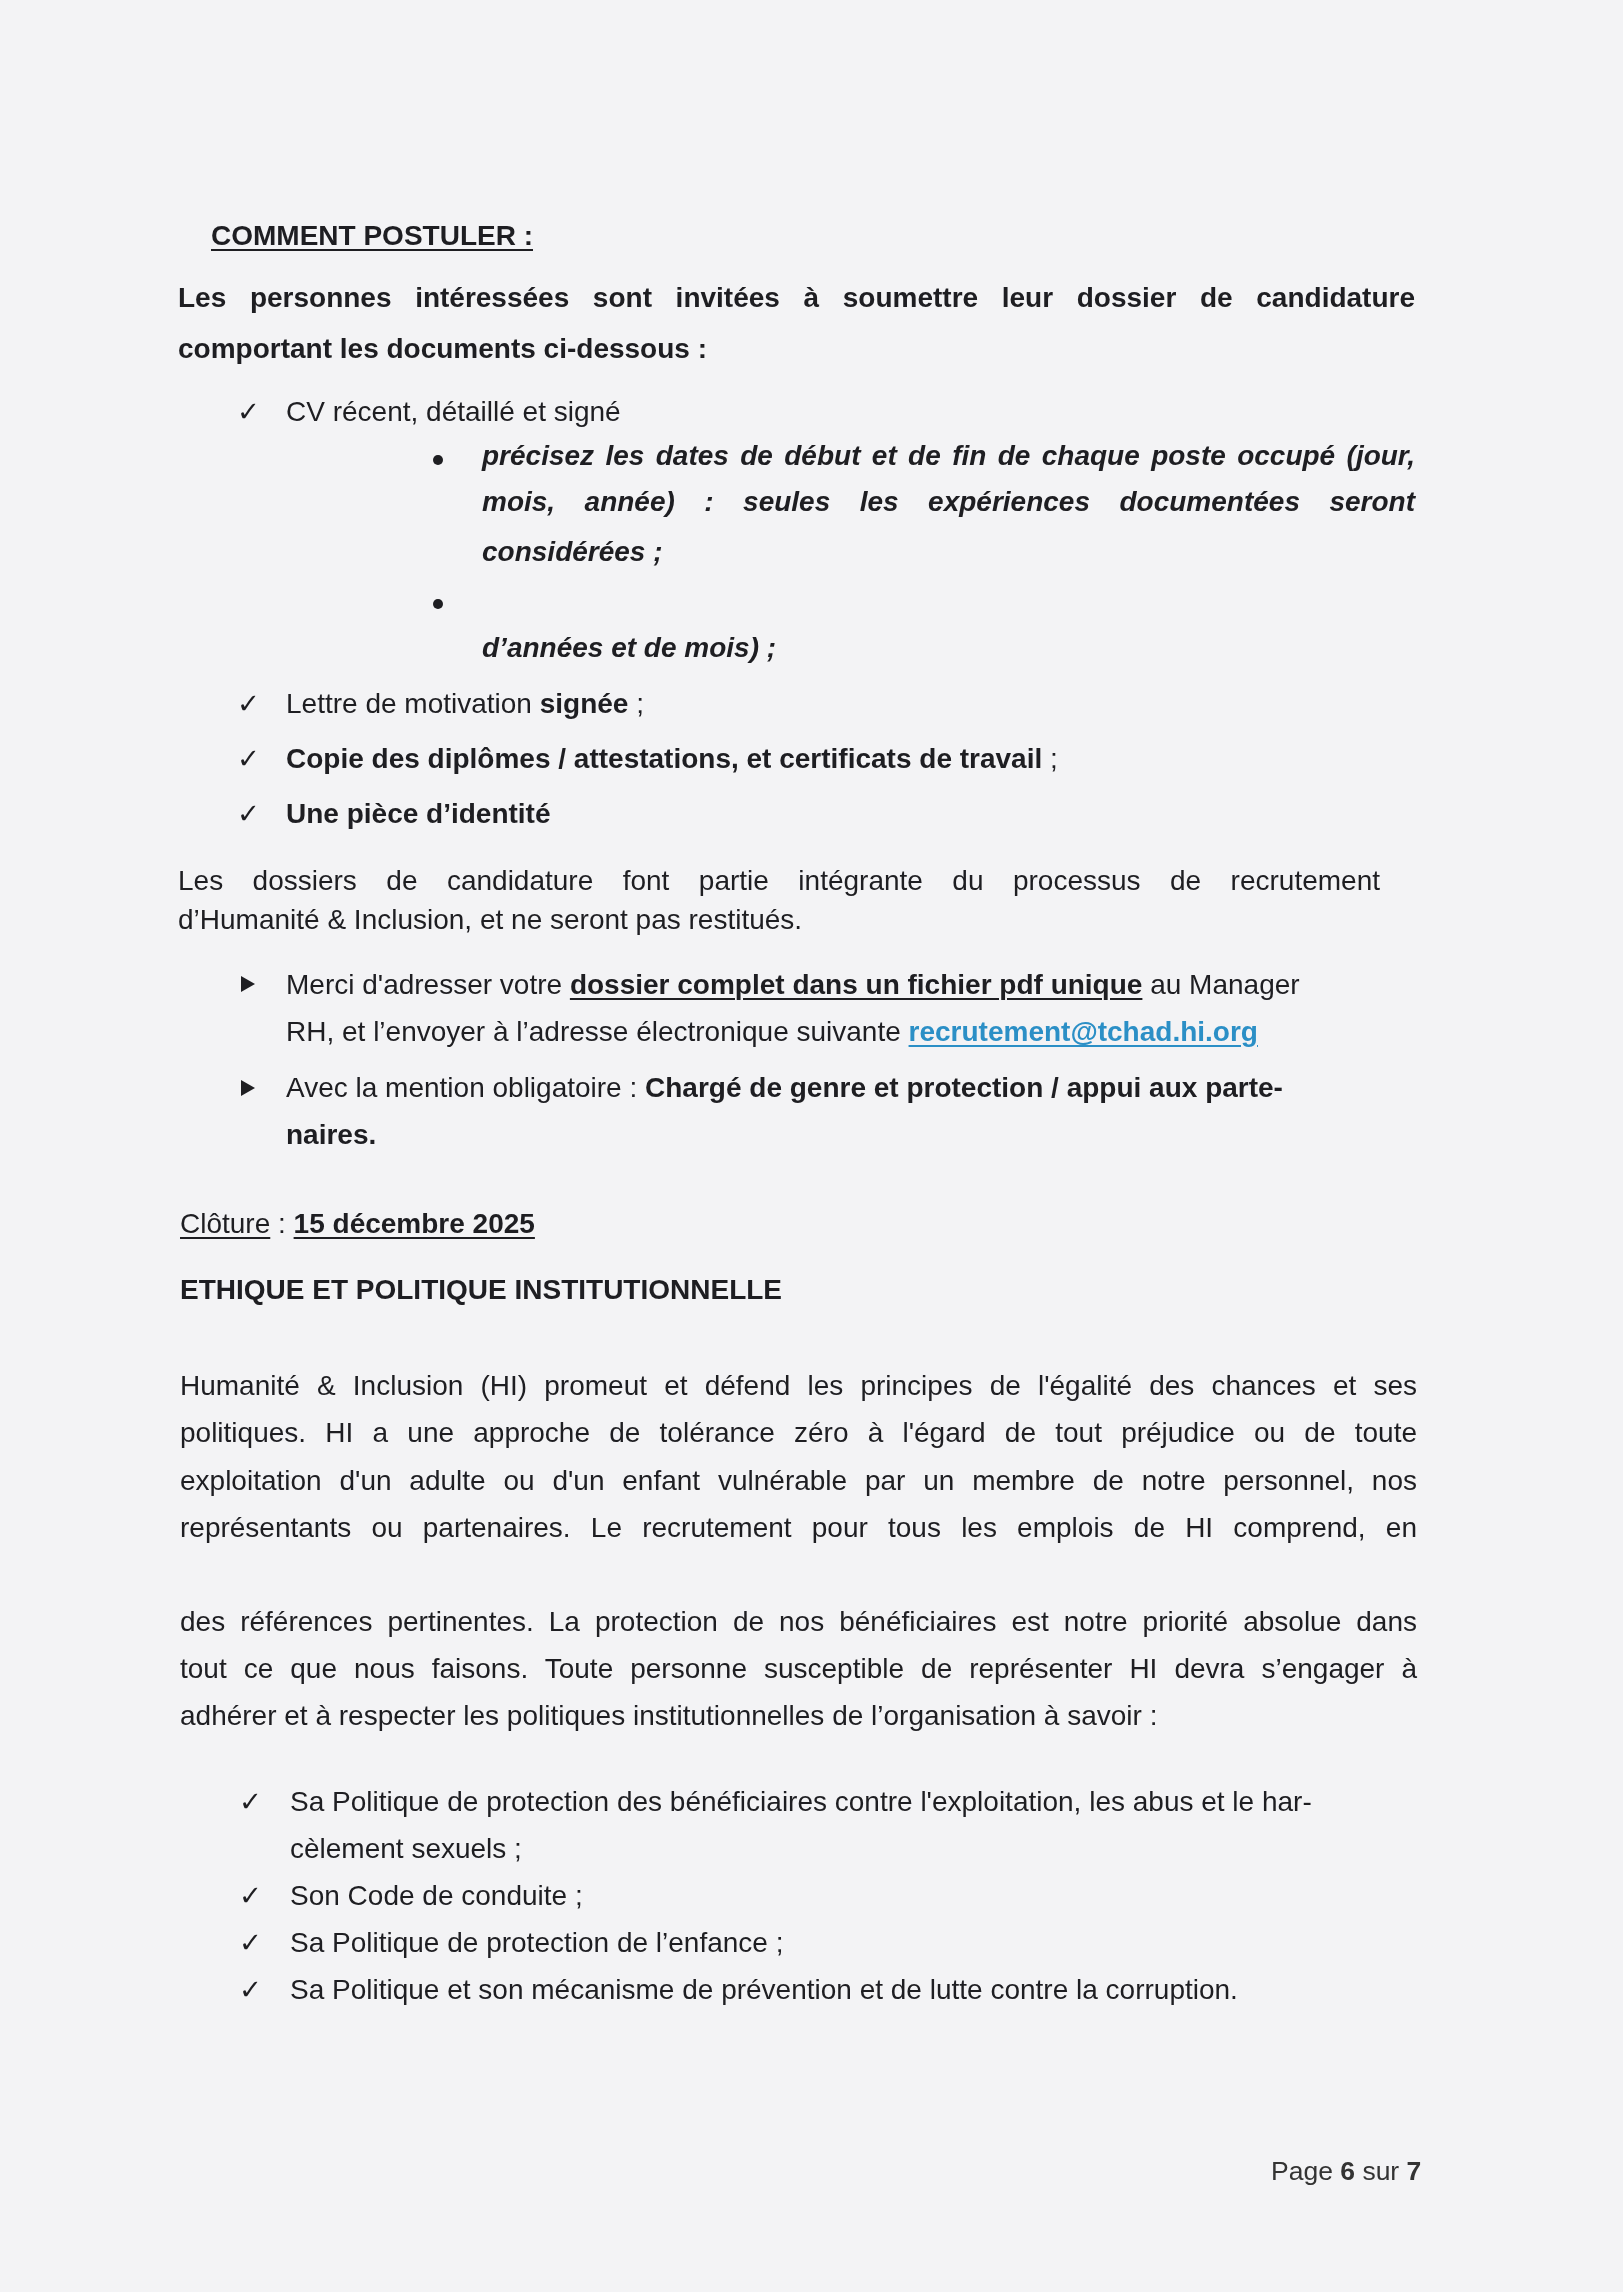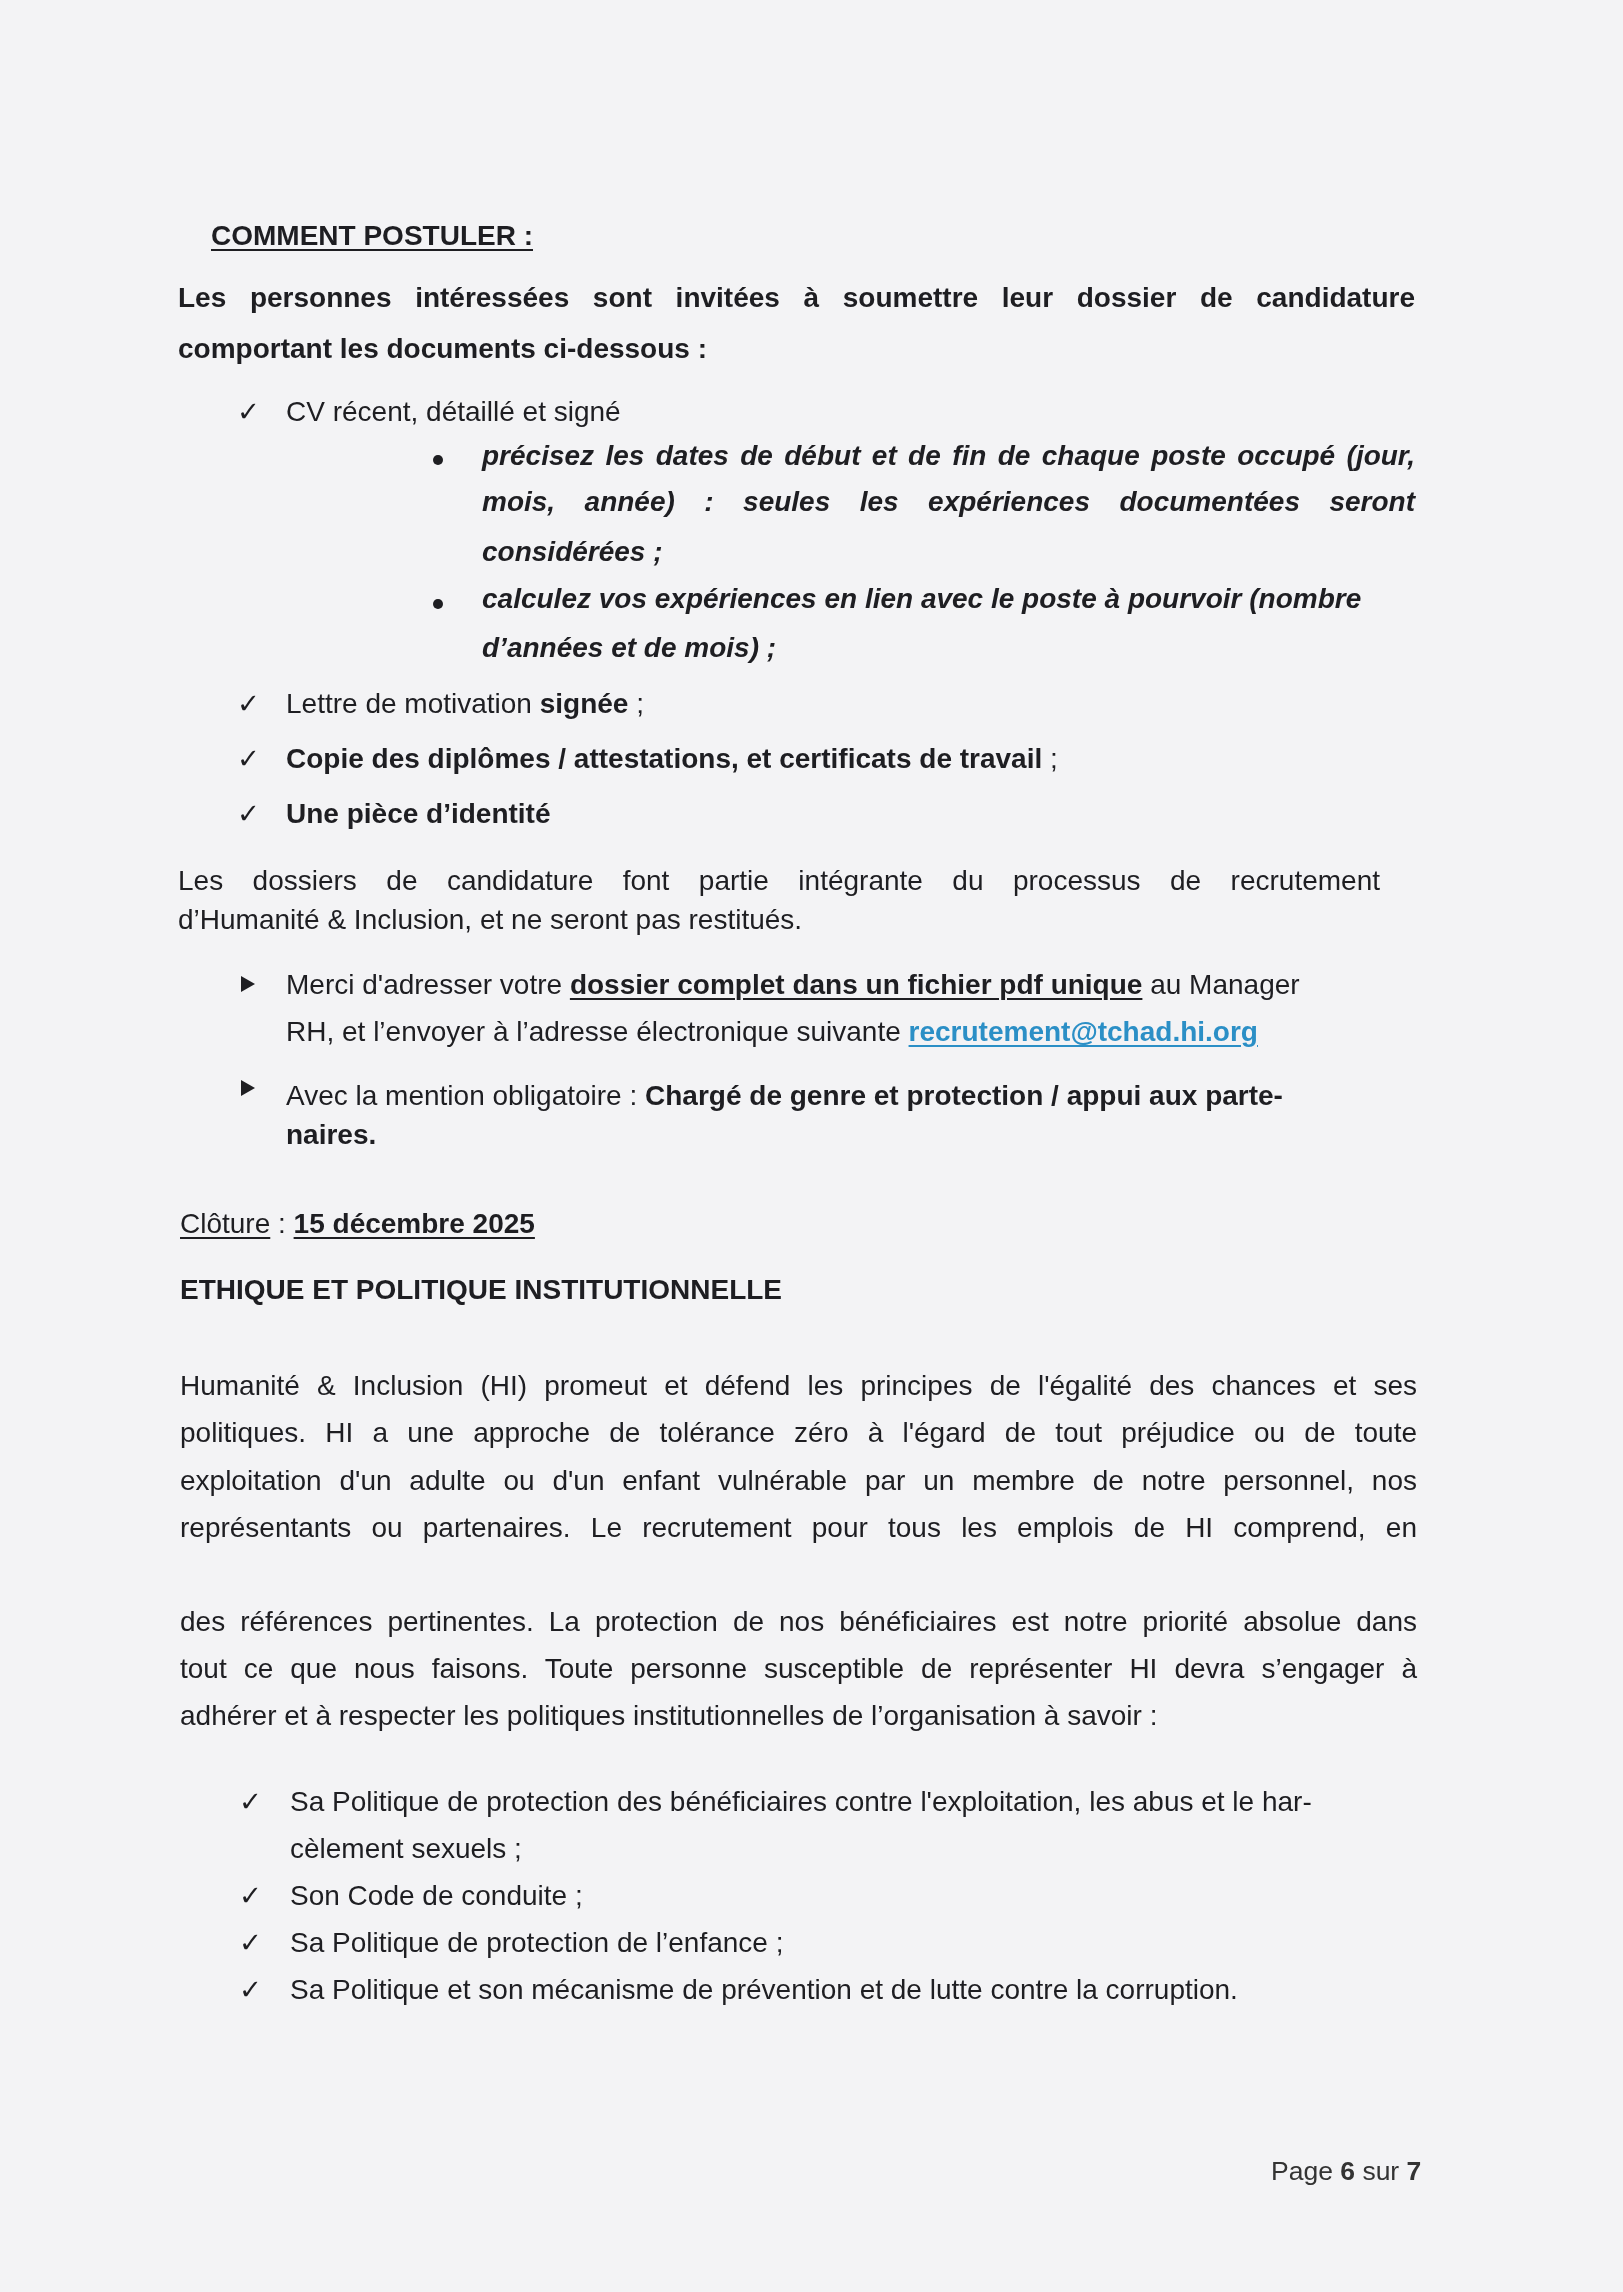--- a/index.html
+++ b/index.html
@@ -36,21 +36,20 @@
 
   <span class="check" style="left:237px; top:388px;">✓</span>
   <div class="abs t" style="left:286px; top:388px;">CV récent, détaillé et signé</div>
 
   <span class="dot" style="left:433px; top:455px;"></span>
   <div class="abs t b i just" style="left:482px; top:432px; width:933px;">précisez les dates de début et de fin de chaque poste occupé (jour,</div>
   <div class="abs t b i just" style="left:482px; top:478px; width:933px;">mois, année) : seules les expériences documentées seront</div>
   <div class="abs t b i" style="left:482px; top:528px;">considérées ;</div>
 
   <span class="dot" style="left:433px; top:599px;"></span>
-  <div class="abs t b i" style="left:482px; top:575px;">calculez vos expériences en lien avec le poste à pourvoir (nombre</div>
   <div class="abs t b i" style="left:482px; top:624px;font-style:italic;">d’années et de mois) ;</div>
 
   <span class="check" style="left:237px; top:680px;">✓</span>
   <div class="abs t" style="left:286px; top:680px;">
     <span>Lettre de motivation </span><span class="b">signée</span><span> ;</span>
   </div>
 
   <span class="check" style="left:237px; top:735px;">✓</span>
   <div class="abs t" style="left:286px; top:735px;">
     <span class="b">Copie des diplômes / attestations, et certificats de travail</span><span> ;</span>
@@ -64,21 +63,21 @@
 
   <span class="arrow" style="left:241px; top:976px;"></span>
   <div class="abs t" style="left:286px; top:961px;">
     <span>Merci d'adresser votre </span><span class="b u">dossier complet dans un fichier pdf unique</span><span> au Manager</span>
   </div>
   <div class="abs t" style="left:286px; top:1008px;">
     <span>RH, et l’envoyer à l’adresse électronique suivante </span><a class="link">recrutement@tchad.hi.org</a>
   </div>
 
   <span class="arrow" style="left:241px; top:1080px;"></span>
-  <div class="abs t" style="left:286px; top:1064px;margin-top:8px;">
+  <div class="abs t" style="left:286px; top:1064px;">
     <span>Avec la mention obligatoire : </span><span class="b">Chargé de genre et protection / appui aux parte-</span>
   </div>
   <div class="abs t b" style="left:286px; top:1111px;">naires.</div>
 
   <div class="abs t" style="left:180px; top:1200px;">
     <span class="u">Clôture</span><span> : </span><span class="b u">15 décembre 2025</span>
   </div>
 
   <div class="abs t b" style="left:180px; top:1266px;">ETHIQUE ET POLITIQUE INSTITUTIONNELLE</div>
 

